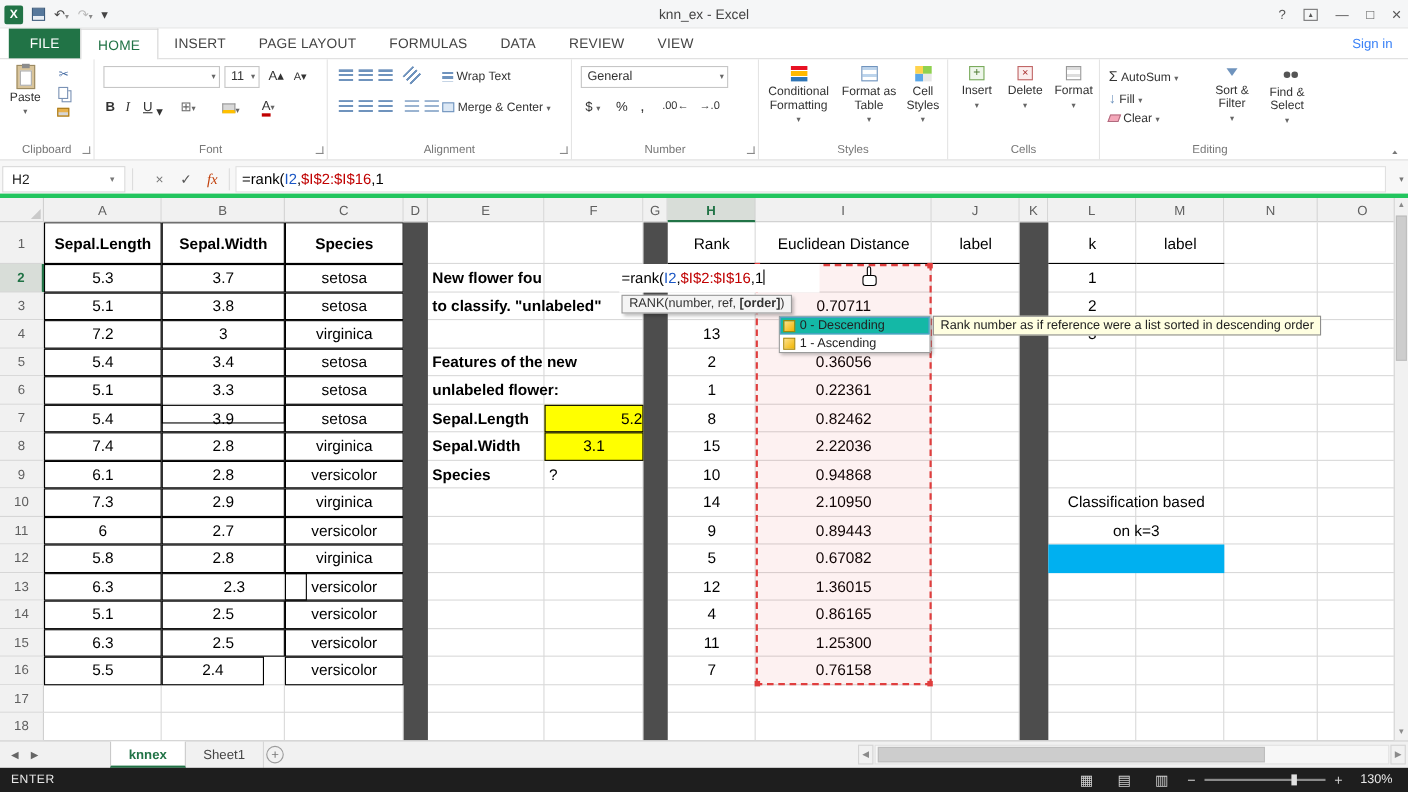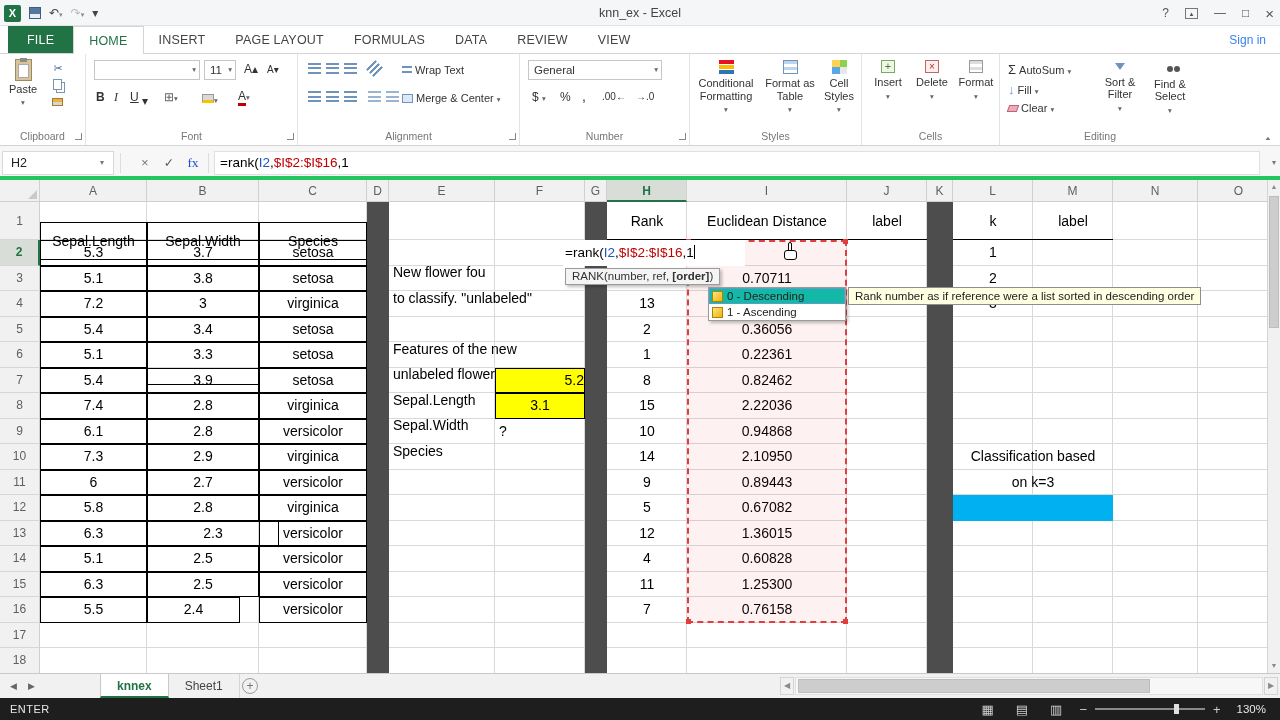--- a/index.html
+++ b/index.html
@@ -59,40 +59,40 @@
   .eraser { display:inline-block; width:10px; height:7px; background:#f4a7b9; border:1px solid #b06a7e; transform:skewX(-20deg); }
   .funnel { display:inline-block; width:0; height:0; border-left:5px solid transparent; border-right:5px solid transparent; border-top:7px solid #6f93bd; }
   .binoc { display:inline-block; width:6px; height:6px; border-radius:50%; background:#555; box-shadow:7px 0 0 #555; }
   #collapse { position:absolute; right:8px; bottom:2px; font-size:8px; color:#777; transform:scaleY(.7); }
 
   
   #fbar { position:absolute; left:0; top:146px; width:1280px; height:34px; background:#f7f7f7; border-bottom:4px solid #22c55e; }
   #namebox { position:absolute; left:2px; top:5px; width:112px; height:24px; background:#fff; border:1px solid #d9d9d9; font-size:12.5px; line-height:22px; padding-left:8px; color:#222; }
   #nbcarat { position:absolute; left:100px; top:5px; line-height:24px; font-size:8px; color:#777; }
   .fbtn { position:absolute; top:5px; height:24px; line-height:24px; font-size:12.5px; color:#777; text-align:center; width:22px; }
-  #fxlbl { font-family:"Liberation Serif",serif; color:#1d4ed8; font-size:13.5px; }
+  #fxlbl { font-family:"Liberation Serif",serif; font-style:italic; color:#c2410c; font-size:13.5px; }
   #finput { position:absolute; left:214px; top:5px; right:20px; height:24px; background:#fff; border:1px solid #e0e0e0; line-height:22px; font-size:13.5px; padding-left:5px; white-space:nowrap; }
   #fexpand { position:absolute; right:4px; top:5px; line-height:24px; font-size:8px; color:#777; }
   .f-ref1 { color:var(--ref1); }
   .f-ref2 { color:var(--ref2); }
   .fsep { position:absolute; top:7px; width:1px; height:20px; background:#ddd; }
 
   
   #sheet { position:absolute; left:0; top:180px; width:1280px; height:493px; background:#fff; overflow:hidden; }
   .colhead { position:absolute; top:0; height:22px; line-height:22px; text-align:center; font-size:12px; color:#5f5f5f; background:#f1f1f1; border-right:1px solid #d0d0d0; border-bottom:1px solid #cfcfcf; z-index:5; }
   .colhead.active { background:#d8ddd8; color:var(--accent); border-bottom:2px solid var(--accent); font-weight:bold; }
   .corner { position:absolute; left:0; top:0; width:40px; height:22px; background:#f1f1f1; border-right:1px solid #d0d0d0; border-bottom:1px solid #cfcfcf; z-index:6; }
   .corner:after { content:""; position:absolute; right:2px; bottom:2px; border-left:9px solid transparent; border-bottom:9px solid #c9c9c9; }
   .rowhead { position:absolute; left:0; width:40px; text-align:center; font-size:12px; color:#5f5f5f; background:#f1f1f1; border-right:1px solid #d0d0d0; border-bottom:1px solid #d6d6d6; z-index:5; }
   .rowhead.active { background:#d8ddd8; color:var(--accent); border-right:2px solid var(--accent); font-weight:bold; }
   .vline { position:absolute; width:1px; background:#d9d9d9; z-index:1; }
   .hline { position:absolute; height:1px; background:#d9d9d9; z-index:1; }
   .darkcol { position:absolute; background:#4d4d4d; z-index:3; }
   .cell { position:absolute; font-size:14px; text-align:center; white-space:nowrap; z-index:2; }
-  .cell.b { font-weight:normal;margin-top:20px; }
+  .cell.b { font-weight:bold; }
   .cell.left { text-align:left; padding-left:4px; overflow:visible; }
   .cell.box { border:1px solid #000; }
   .cell.bb { border-bottom:1px solid #000; }
   .cell.yellow { background:var(--yellow); }
   .cell.blue { background:var(--blue-fill); z-index:3; }
   #selection { position:absolute; left:687px; top:60px; width:160px; height:383px; border:2px dashed var(--sel-red); background:rgba(231,62,62,.07); z-index:4; }
   #selection i { position:absolute; width:5px; height:5px; background:var(--sel-red); }
   #selection .h1 { left:-3px; top:-3px; } #selection .h2 { right:-3px; top:-3px; }
   #selection .h3 { left:-3px; bottom:-3px; } #selection .h4 { right:-3px; bottom:-3px; }
   #editbox { position:absolute; left:563px; top:60px; width:182px; height:26px; background:#fff; line-height:25px; font-size:13.5px; padding-left:2px; white-space:nowrap; z-index:6; }
@@ -449,21 +449,21 @@
       <div class="cell" style="left: 687px; top: 85.5px; width: 160px; height: 25.5px; line-height: 25.5px;">0.70711</div>
       <div class="cell" style="left: 687px; top: 136.5px; width: 160px; height: 25.5px; line-height: 25.5px;">0.36056</div>
       <div class="cell" style="left: 687px; top: 162px; width: 160px; height: 25.5px; line-height: 25.5px;">0.22361</div>
       <div class="cell" style="left: 687px; top: 187.5px; width: 160px; height: 25.5px; line-height: 25.5px;">0.82462</div>
       <div class="cell" style="left: 687px; top: 213px; width: 160px; height: 25.5px; line-height: 25.5px;">2.22036</div>
       <div class="cell" style="left: 687px; top: 238.5px; width: 160px; height: 25.5px; line-height: 25.5px;">0.94868</div>
       <div class="cell" style="left: 687px; top: 264px; width: 160px; height: 25.5px; line-height: 25.5px;">2.10950</div>
       <div class="cell" style="left: 687px; top: 289.5px; width: 160px; height: 25.5px; line-height: 25.5px;">0.89443</div>
       <div class="cell" style="left: 687px; top: 315px; width: 160px; height: 25.5px; line-height: 25.5px;">0.67082</div>
       <div class="cell" style="left: 687px; top: 340.5px; width: 160px; height: 25.5px; line-height: 25.5px;">1.36015</div>
-      <div class="cell" style="left: 687px; top: 366px; width: 160px; height: 25.5px; line-height: 25.5px;">0.60828</div>
+      <div class="cell" style="left: 687px; top: 366px; width: 160px; height: 25.5px; line-height: 25.5px;">0.86165</div>
       <div class="cell" style="left: 687px; top: 391.5px; width: 160px; height: 25.5px; line-height: 25.5px;">1.25300</div>
       <div class="cell" style="left: 687px; top: 417px; width: 160px; height: 25.5px; line-height: 25.5px;">0.76158</div>
       <div class="cell" style="left: 953px; top: 60px; width: 80px; height: 25.5px; line-height: 25.5px;">1</div>
       <div class="cell" style="left: 953px; top: 85.5px; width: 80px; height: 25.5px; line-height: 25.5px;">2</div>
       <div class="cell" style="left: 953px; top: 111px; width: 80px; height: 25.5px; line-height: 25.5px;">3</div>
       <div class="cell span2" style="left: 953px; top: 264px; width: 160px; height: 25.5px; line-height: 25.5px;">Classification based</div>
       <div class="cell span2" style="left: 953px; top: 289.5px; width: 160px; height: 25.5px; line-height: 25.5px;">on k=3</div>
       <div class="cell span2 blue" style="left: 953px; top: 315px; width: 160px; height: 25.5px; line-height: 25.5px;"></div>
     </div>
 

